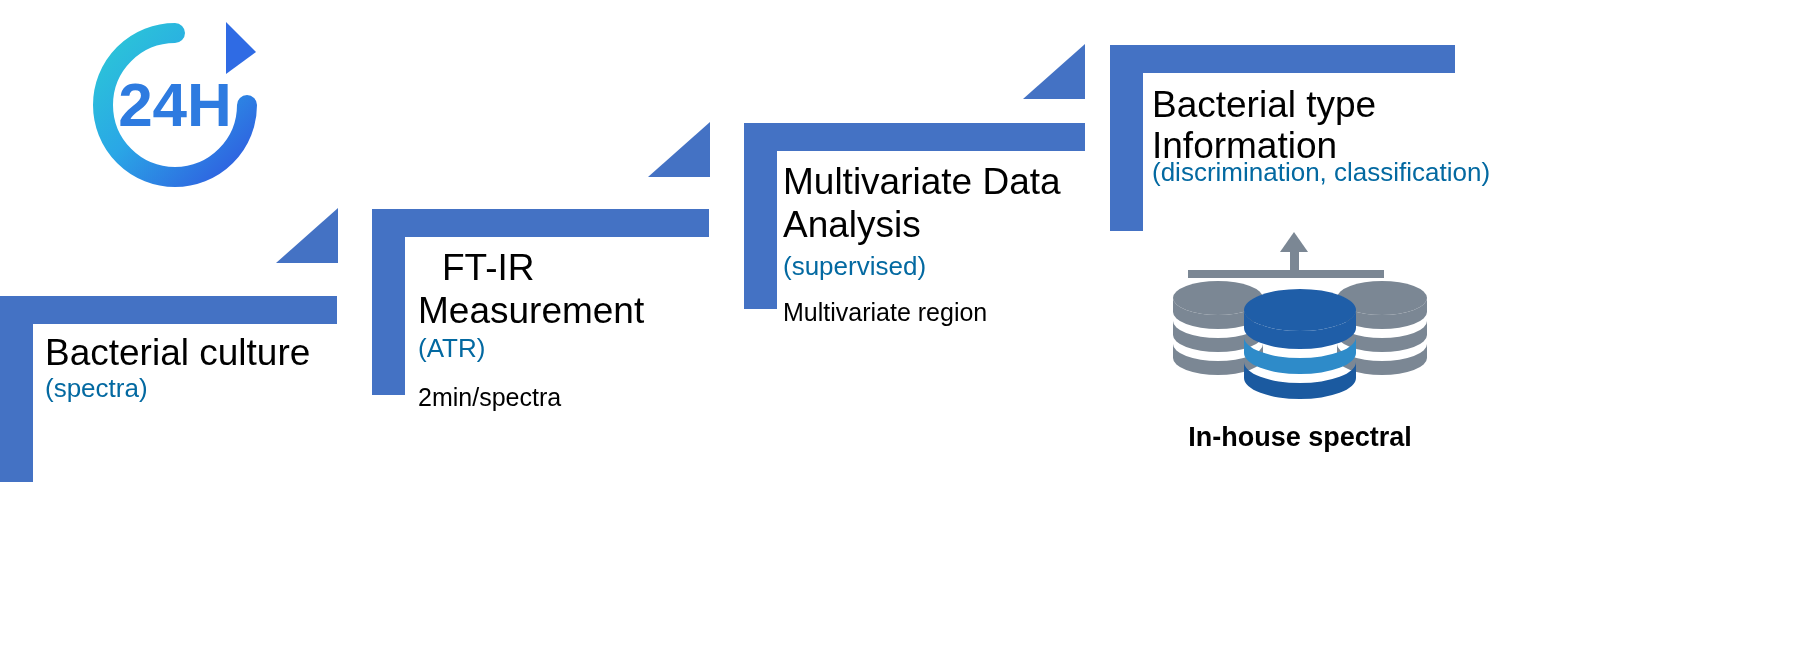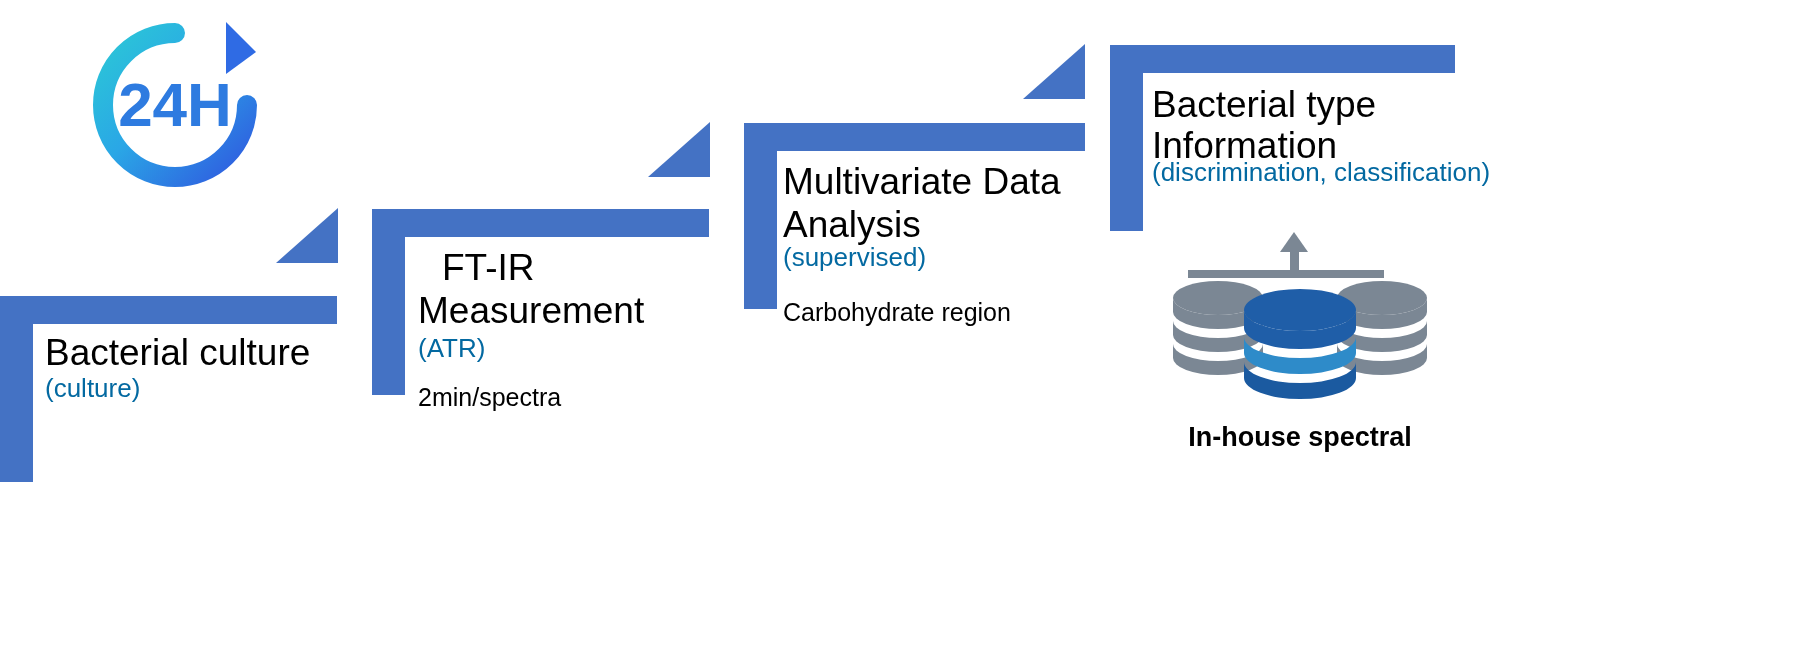--- a/index.html
+++ b/index.html
@@ -43,37 +43,37 @@
         <text x="91" y="112">24H</text>
       </g>
     </svg>
   </div>
 
   <div class="bar-h" style="left:0px;top:296px;width:337px;height:28px;"></div>
 
   <div class="bar-v" style="left:0px;top:296px;width:33px;height:186px;"></div>
 
   <div class="txt t-title" style="left:45px;top:330px;">Bacterial culture</div>
-  <div class="txt t-sub" style="left:45px;top:372px;">(culture)</div>
+  <div class="txt t-sub" style="left:45px;top:372px;">(spectra)</div>
 
   <div class="wedge" style="left:276px;top:208px;border-left:62px solid transparent;border-bottom:55px solid #4472C4;"></div>
   <div class="bar-h" style="left:372px;top:209px;width:337px;height:28px;"></div>
   <div class="bar-v" style="left:372px;top:209px;width:33px;height:186px;"></div>
   <div class="txt t-title" style="left:418px;top:245px;margin-left:24px;">FT-IR</div>
   <div class="txt t-title" style="left:418px;top:288px;">Measurement</div>
   <div class="txt t-sub" style="left:418px;top:332px;">(ATR)</div>
   <div class="txt t-note" style="left:418px;top:382px;">2min/spectra</div>
 
   <div class="wedge" style="left:648px;top:122px;border-left:62px solid transparent;border-bottom:55px solid #4472C4;"></div>
   <div class="bar-h" style="left:744px;top:123px;width:341px;height:28px;"></div>
   <div class="bar-v" style="left:744px;top:123px;width:33px;height:186px;"></div>
   <div class="txt t-title" style="left:783px;top:159px;">Multivariate Data</div>
   <div class="txt t-title" style="left:783px;top:202px;">Analysis</div>
-  <div class="txt t-sub" style="left:783px;top:241px;">(supervised)</div>
-  <div class="txt t-note" style="left:783px;top:297px;">Carbohydrate region</div>
+  <div class="txt t-sub" style="left:783px;top:250px;">(supervised)</div>
+  <div class="txt t-note" style="left:783px;top:297px;">Multivariate region</div>
 
   <div class="wedge" style="left:1023px;top:44px;border-left:62px solid transparent;border-bottom:55px solid #4472C4;"></div>
   <div class="bar-h" style="left:1110px;top:45px;width:345px;height:28px;"></div>
   <div class="bar-v" style="left:1110px;top:45px;width:33px;height:186px;"></div>
   <div class="txt t-title" style="left:1152px;top:82px;">Bacterial type</div>
   <div class="txt t-title" style="left:1152px;top:123px;">Information</div>
   <div class="txt t-sub" style="left:1152px;top:156px;">(discrimination, classification)</div>
 
   <div class="dbicon" style="left:1160px;top:232px;width:280px;height:175px;">
     <svg width="280" height="175" viewBox="0 0 280 175">

